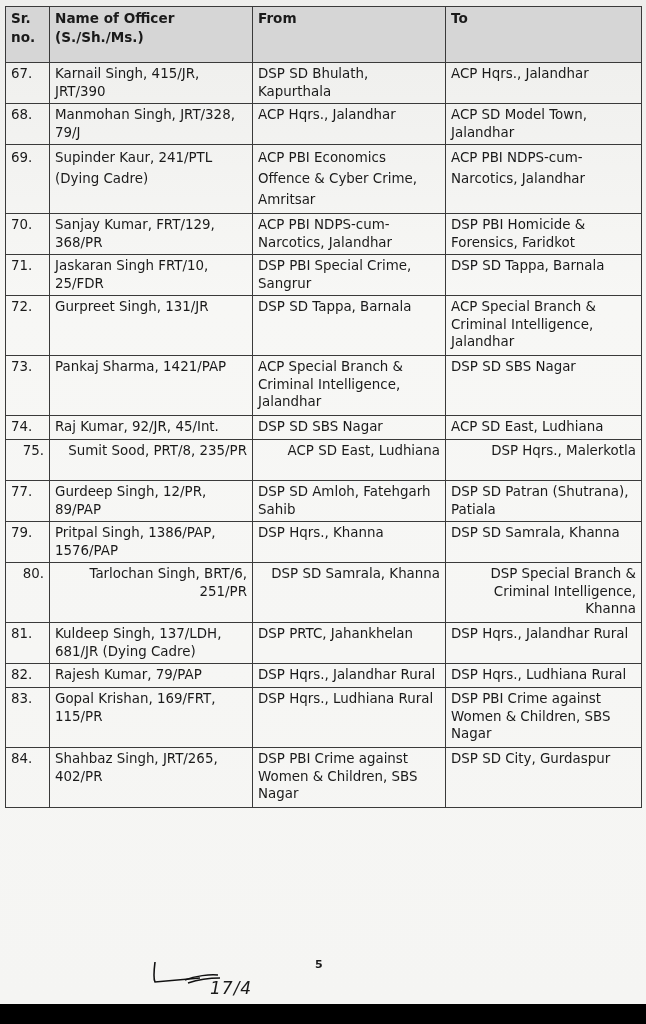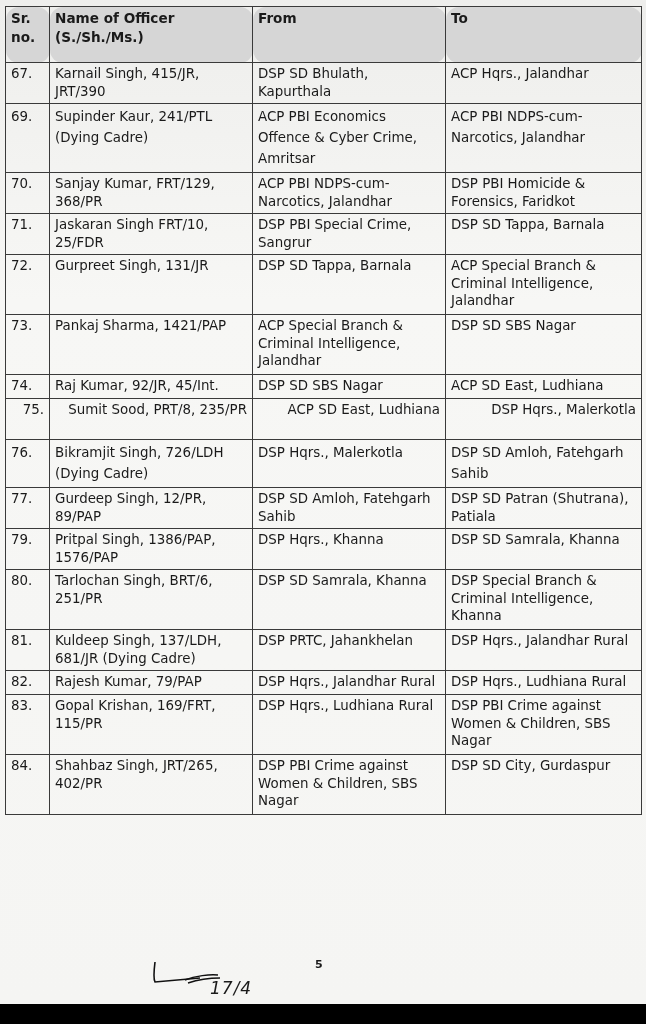--- a/index.html
+++ b/index.html
@@ -28,41 +28,40 @@
     text-align: left;
     padding: 2px 5px 3px 5px;
     word-wrap: break-word;
   }
   table.transfers thead th {
     background: #d6d6d6;
     font-weight: bold;
     height: 50px;
     font-size: 13.6px;
     line-height: 19px;
-    border-radius: 13px;
   }
   col.c-sr { width: 44px; }
   col.c-name { width: 203px; }
   col.c-from { width: 193px; }
   col.c-to { width: 196px; }
   td.sr { padding-left: 6px; }
   tr.r-67 td { height: 35px; margin-top: 8px; }
   tr.r-68 td { height: 35px; }
   tr.r-69 td { height: 40px; line-height: 21px; }
   tr.r-70 td { height: 35px; margin-top: 32px; }
   tr.r-71 td { height: 35px; }
   tr.r-72 td { height: 54px; }
   tr.r-73 td { height: 54px; margin-left: 12px; }
   tr.r-74 td { height: 18px; }
   tr.r-75 td { height: 35px; text-align: right; }
   tr.r-76 td { height: 40px; line-height: 21px; }
   tr.r-77 td { height: 35px; }
   tr.r-78 td { height: 35px; }
   tr.r-79 td { height: 35px; }
-  tr.r-80 td { height: 54px; }
+  tr.r-80 td { height: 54px; text-align: right; }
   tr.r-81 td { height: 35px; }
   tr.r-82 td { height: 18px; }
   tr.r-83 td { height: 54px; }
   tr.r-84 td { height: 54px; }
   .footer {
     position: absolute; top: 958px; left: 0; width: 646px; height: 40px;
   }
   .signature {
     position: absolute; left: 150px; top: 0; width: 110px; height: 40px;
   }
@@ -94,20 +93,26 @@
         <th>To</th>
       </tr>
     </thead>
     <tbody id="rows">
         <tr class="r-67">
           <td class="sr">67.</td>
           <td>Karnail Singh, 415/JR, JRT/390</td>
           <td>DSP SD Bhulath, Kapurthala</td>
           <td>ACP Hqrs., Jalandhar</td>
         </tr>
+        <tr class="r-68">
+          <td class="sr">68.</td>
+          <td>Manmohan Singh, JRT/328, 79/J</td>
+          <td>ACP Hqrs., Jalandhar</td>
+          <td>ACP SD Model Town, Jalandhar</td>
+        </tr>
         <tr class="r-69">
           <td class="sr">69.</td>
           <td>Supinder Kaur, 241/PTL (Dying Cadre)</td>
           <td>ACP PBI Economics Offence &amp; Cyber Crime, Amritsar</td>
           <td>ACP PBI NDPS-cum-Narcotics, Jalandhar</td>
         </tr>
         <tr class="r-70">
           <td class="sr">70.</td>
           <td>Sanjay Kumar, FRT/129, 368/PR</td>
           <td>ACP PBI NDPS-cum-Narcotics, Jalandhar</td>
@@ -135,26 +140,20 @@
           <td class="sr">74.</td>
           <td>Raj Kumar, 92/JR, 45/Int.</td>
           <td>DSP SD SBS Nagar</td>
           <td>ACP SD East, Ludhiana</td>
         </tr>
         <tr class="r-75">
           <td class="sr">75.</td>
           <td>Sumit Sood, PRT/8, 235/PR</td>
           <td>ACP SD East, Ludhiana</td>
           <td>DSP Hqrs., Malerkotla</td>
-        </tr>
-        <tr class="r-76">
-          <td class="sr">76.</td>
-          <td>Bikramjit Singh, 726/LDH (Dying Cadre)</td>
-          <td>DSP Hqrs., Malerkotla</td>
-          <td>DSP SD Amloh, Fatehgarh Sahib</td>
         </tr>
         <tr class="r-77">
           <td class="sr">77.</td>
           <td>Gurdeep Singh, 12/PR, 89/PAP</td>
           <td>DSP SD Amloh, Fatehgarh Sahib</td>
           <td>DSP SD Patran (Shutrana), Patiala</td>
         </tr>
         <tr class="r-79">
           <td class="sr">79.</td>
           <td>Pritpal Singh, 1386/PAP, 1576/PAP</td>

